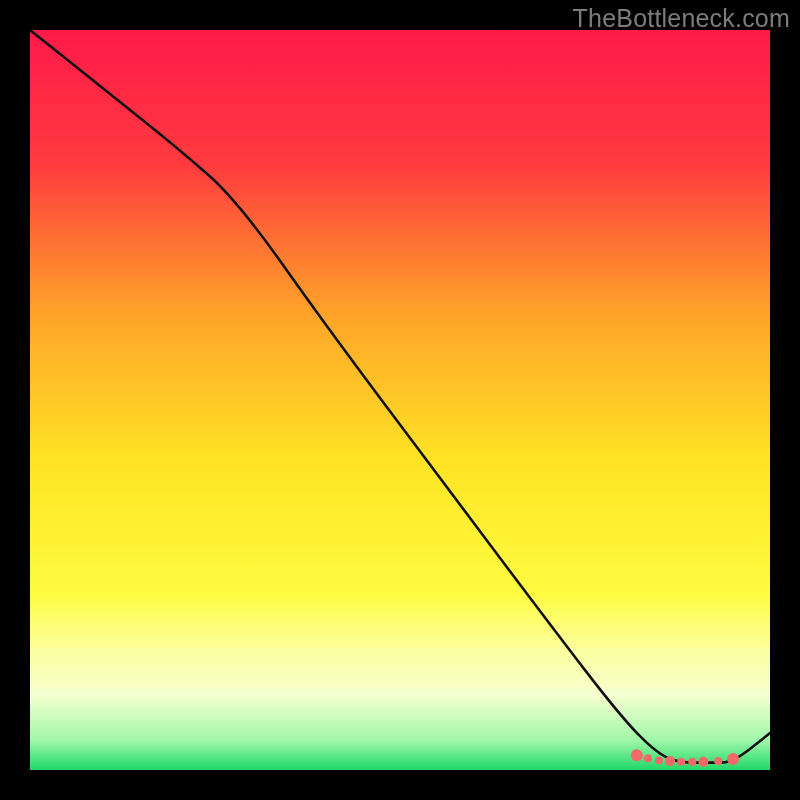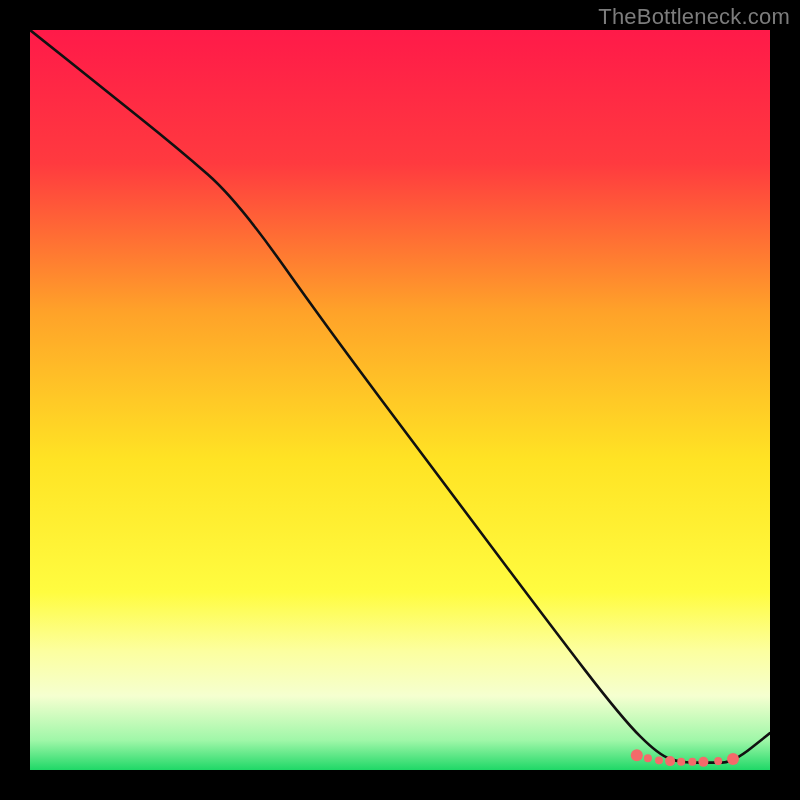--- a/index.html
+++ b/index.html
@@ -14,21 +14,21 @@
   .wrap {
     position: relative;
     width: 800px;
     height: 800px;
   }
   .attribution {
     position: absolute;
     top: 4px;
     right: 10px;
     color: #7c7c7c;
-    font-size: 22px;
+    font-size: 25px;
     font-weight: 500;
     letter-spacing: 0.2px;
   }
   .plot-area {
     position: absolute;
     left: 30px;
     top: 30px;
     width: 740px;
     height: 740px;
     overflow: hidden;

